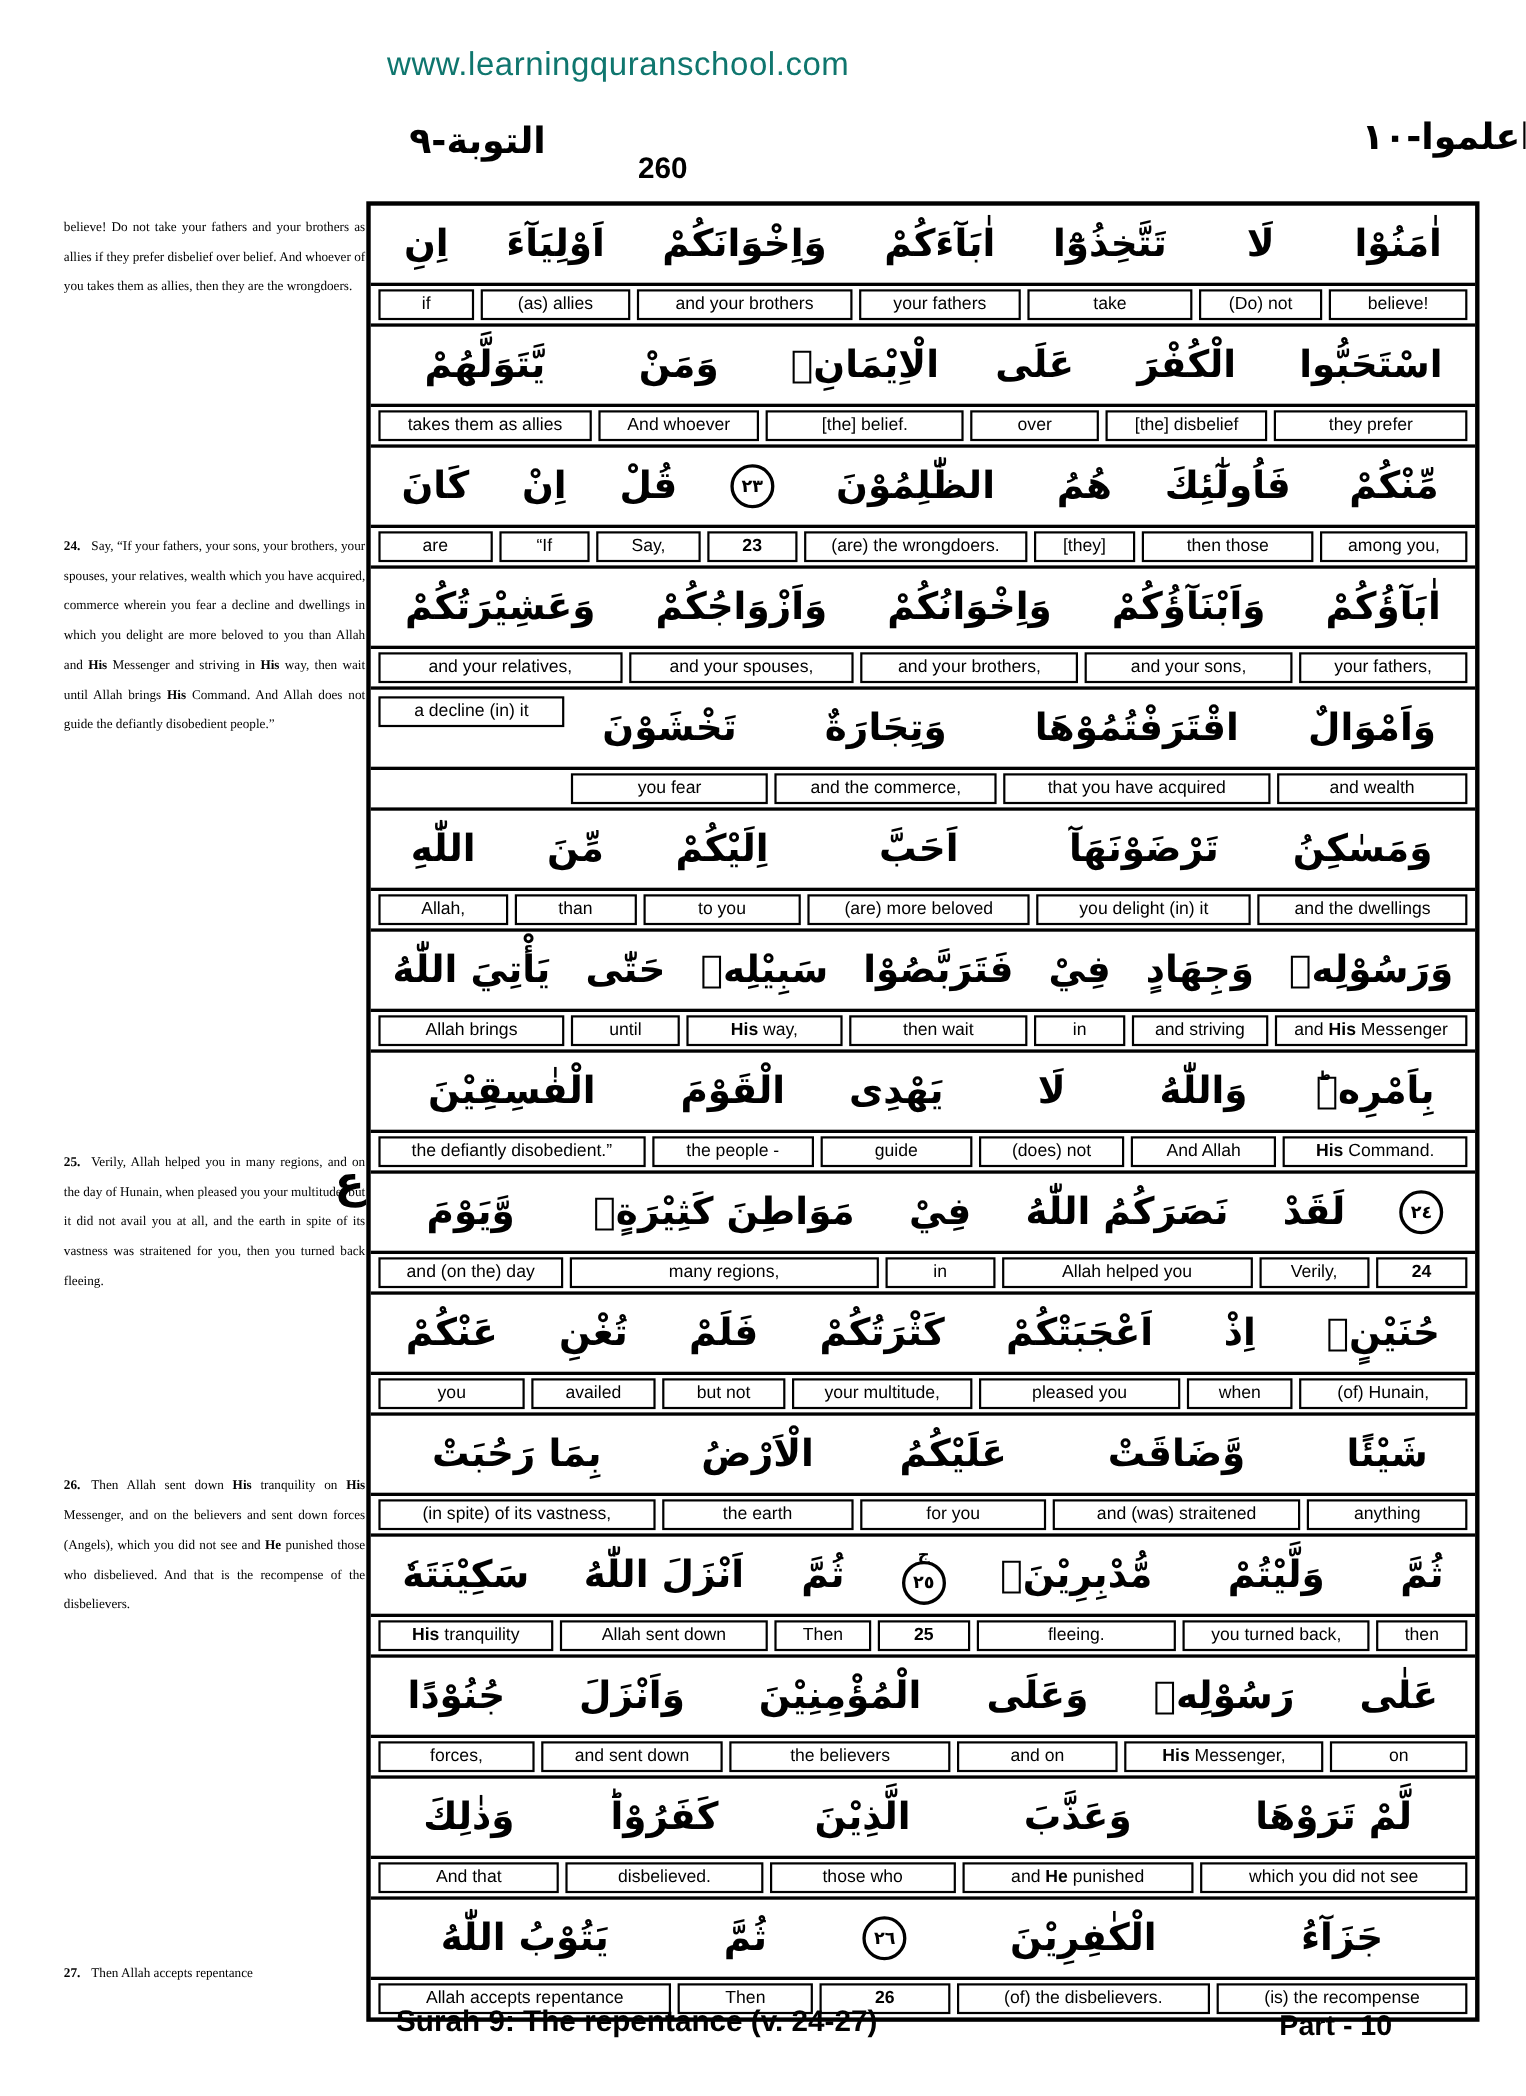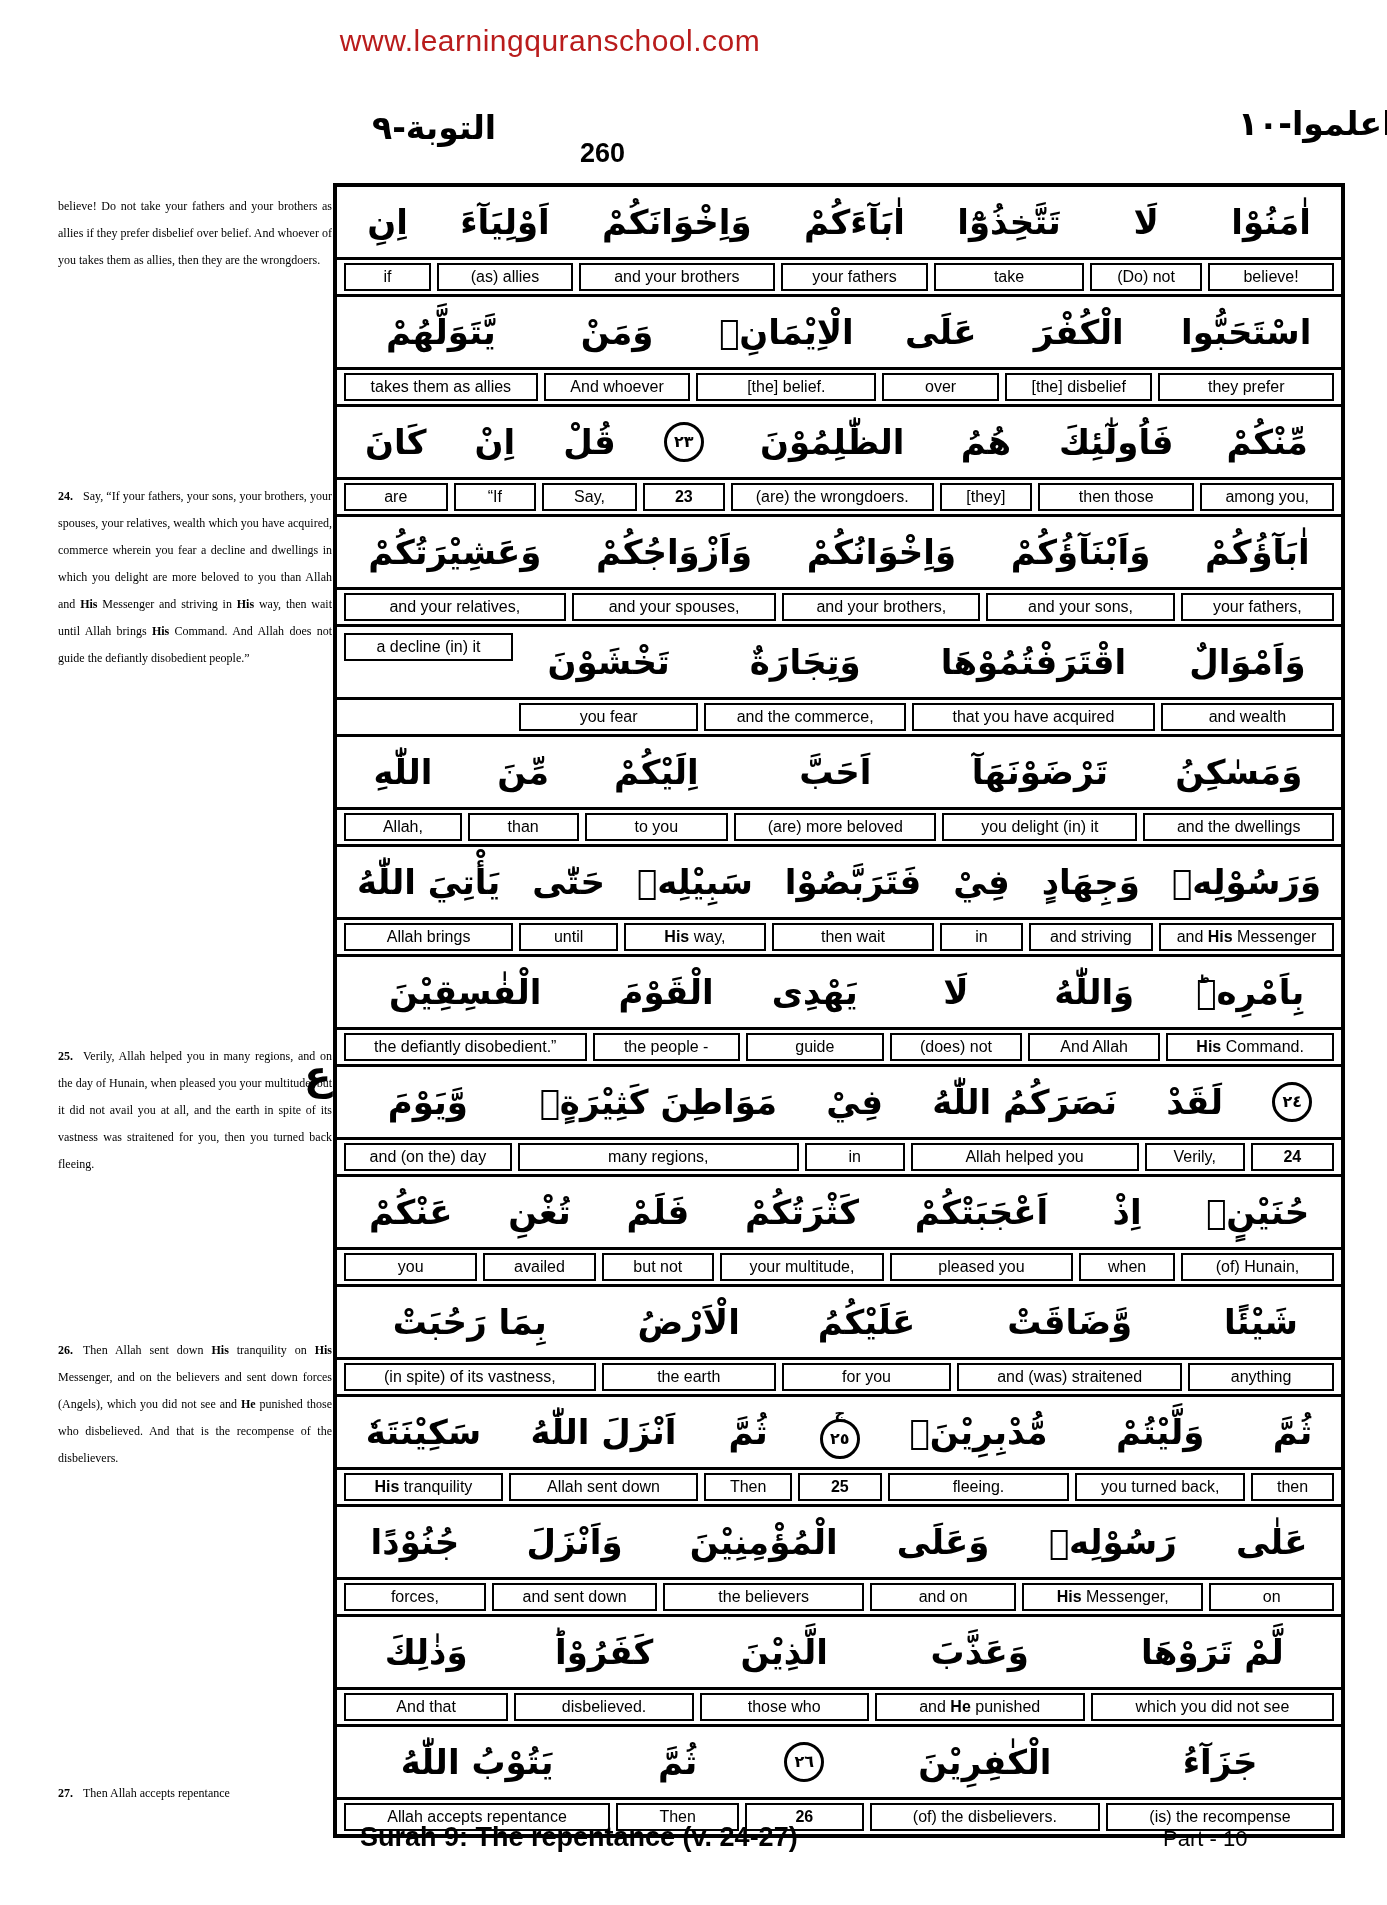--- a/index.html
+++ b/index.html
@@ -1,20 +1,20 @@
 <!DOCTYPE html>
 <html lang="en"><head>
 <meta charset="utf-8">
 <style>
   html,body{margin:0;padding:0;background:#ffffff;}
   .page{position:relative;width:1387px;height:1905px;background:#ffffff;color:#000;
         font-family:"Liberation Sans",sans-serif;overflow:hidden;}
 
-  .url{position:absolute;top:24px;left:0;width:1100px;text-align:center;
-       font-size:30px;letter-spacing:.5px;color:#b91c1c;}
+  .url{position:absolute;top:42px;left:0;width:1100px;text-align:center;
+       font-size:30px;letter-spacing:.5px;color:#0f766e;padding-left:12px;}
 
   .hdr-ar{position:absolute;font-family:"DejaVu Sans",sans-serif;font-weight:bold;
           font-size:33px;direction:rtl;}
   .hdr-left{left:372px;top:108px;}
   .hdr-right{left:1238px;top:104px;}
   .hdr-center{position:absolute;left:580px;top:138px;font-size:27px;font-weight:bold;}
 
   
   .para{position:absolute;left:58px;width:274px;font-family:"Liberation Serif",serif;
         font-size:12px;line-height:27px;text-align:justify;margin:0;}
@@ -39,21 +39,21 @@
   .vwrap{display:inline-flex;flex-direction:column;align-items:center;line-height:1;}
   .vmark{font-size:15px;font-weight:bold;margin-bottom:-2px;}
   .vcircle{width:34px;height:34px;border:3px solid #000;border-radius:50%;
            display:inline-flex;align-items:center;justify-content:center;
            font-size:16px;font-weight:bold;}
 
   .ruku{position:absolute;left:304px;top:1052px;font-family:"DejaVu Sans",sans-serif;
         font-size:40px;font-weight:bold;z-index:5;}
 
   .footer-left{position:absolute;left:360px;top:1822px;font-size:27px;font-weight:bold;}
-  .footer-right{position:absolute;left:1163px;top:1826px;font-size:22px;font-weight:normal;}
+  .footer-right{position:absolute;left:1163px;top:1826px;font-size:26px;font-weight:bold;}
 </style>
 </head>
 <body>
 
 <div class="page">
   <div class="url">www.learningquranschool.com</div>
 
   <div class="hdr-ar hdr-left">التوبة-٩</div>
   <div class="hdr-center">260</div>
   <div class="hdr-ar hdr-right">واعلموا-١٠</div>

